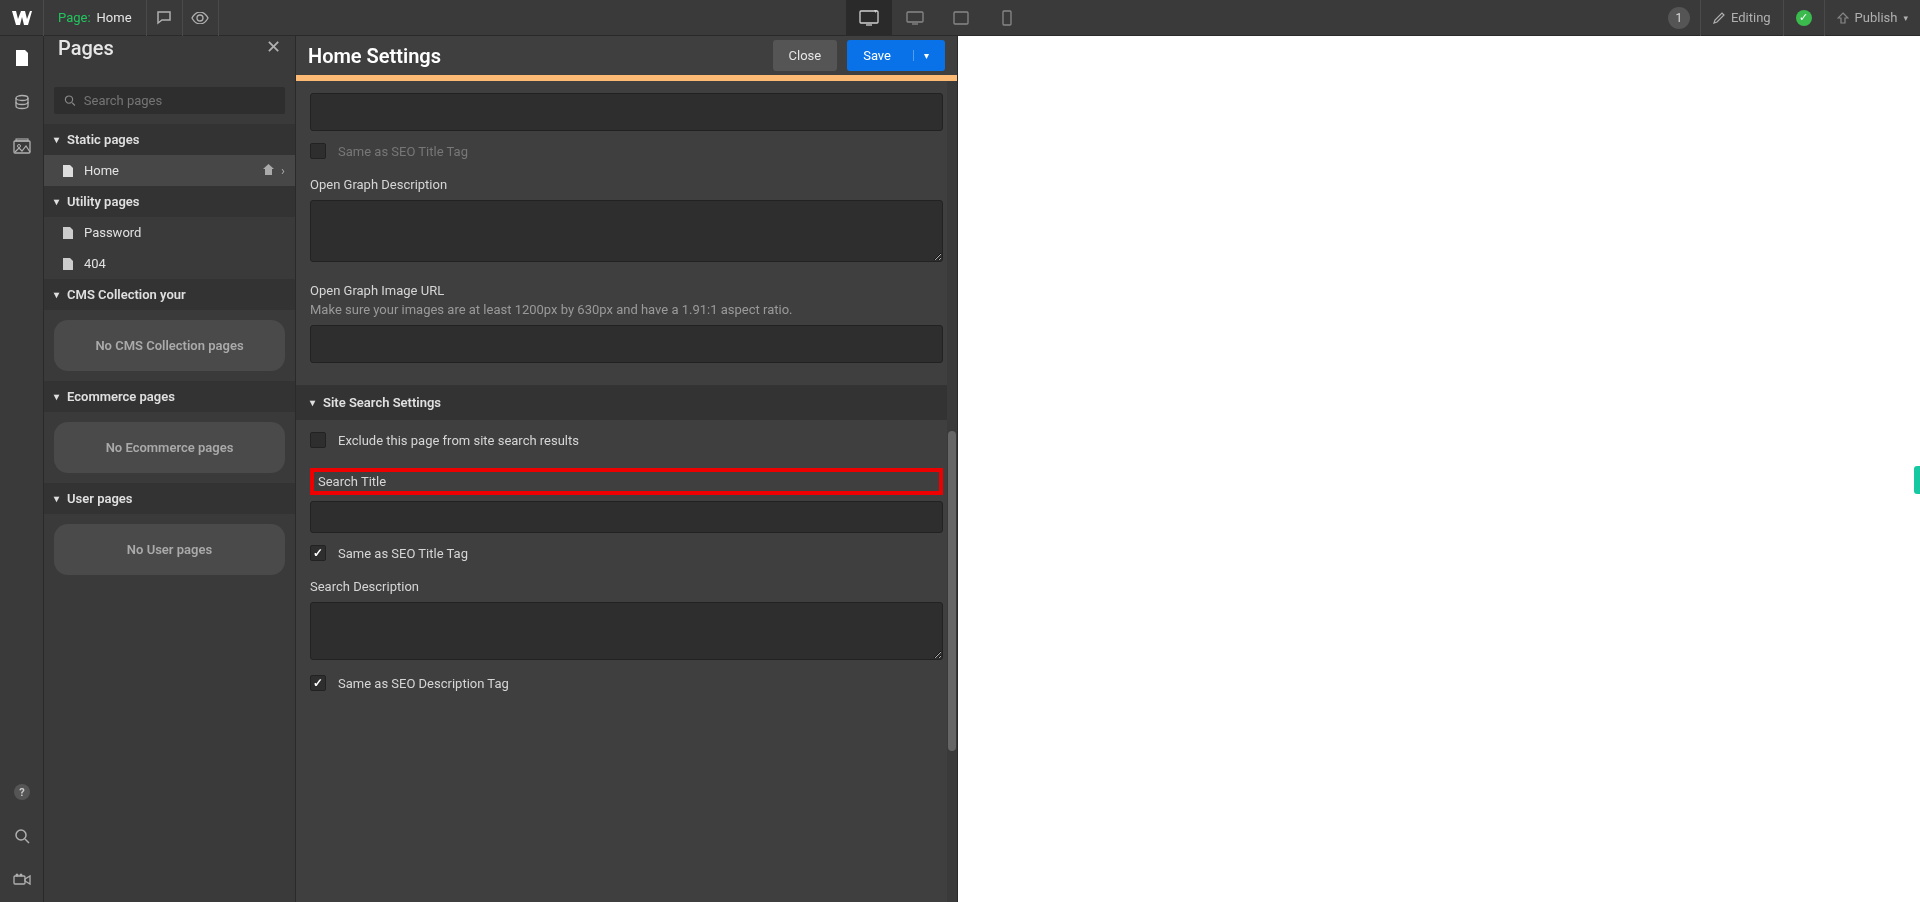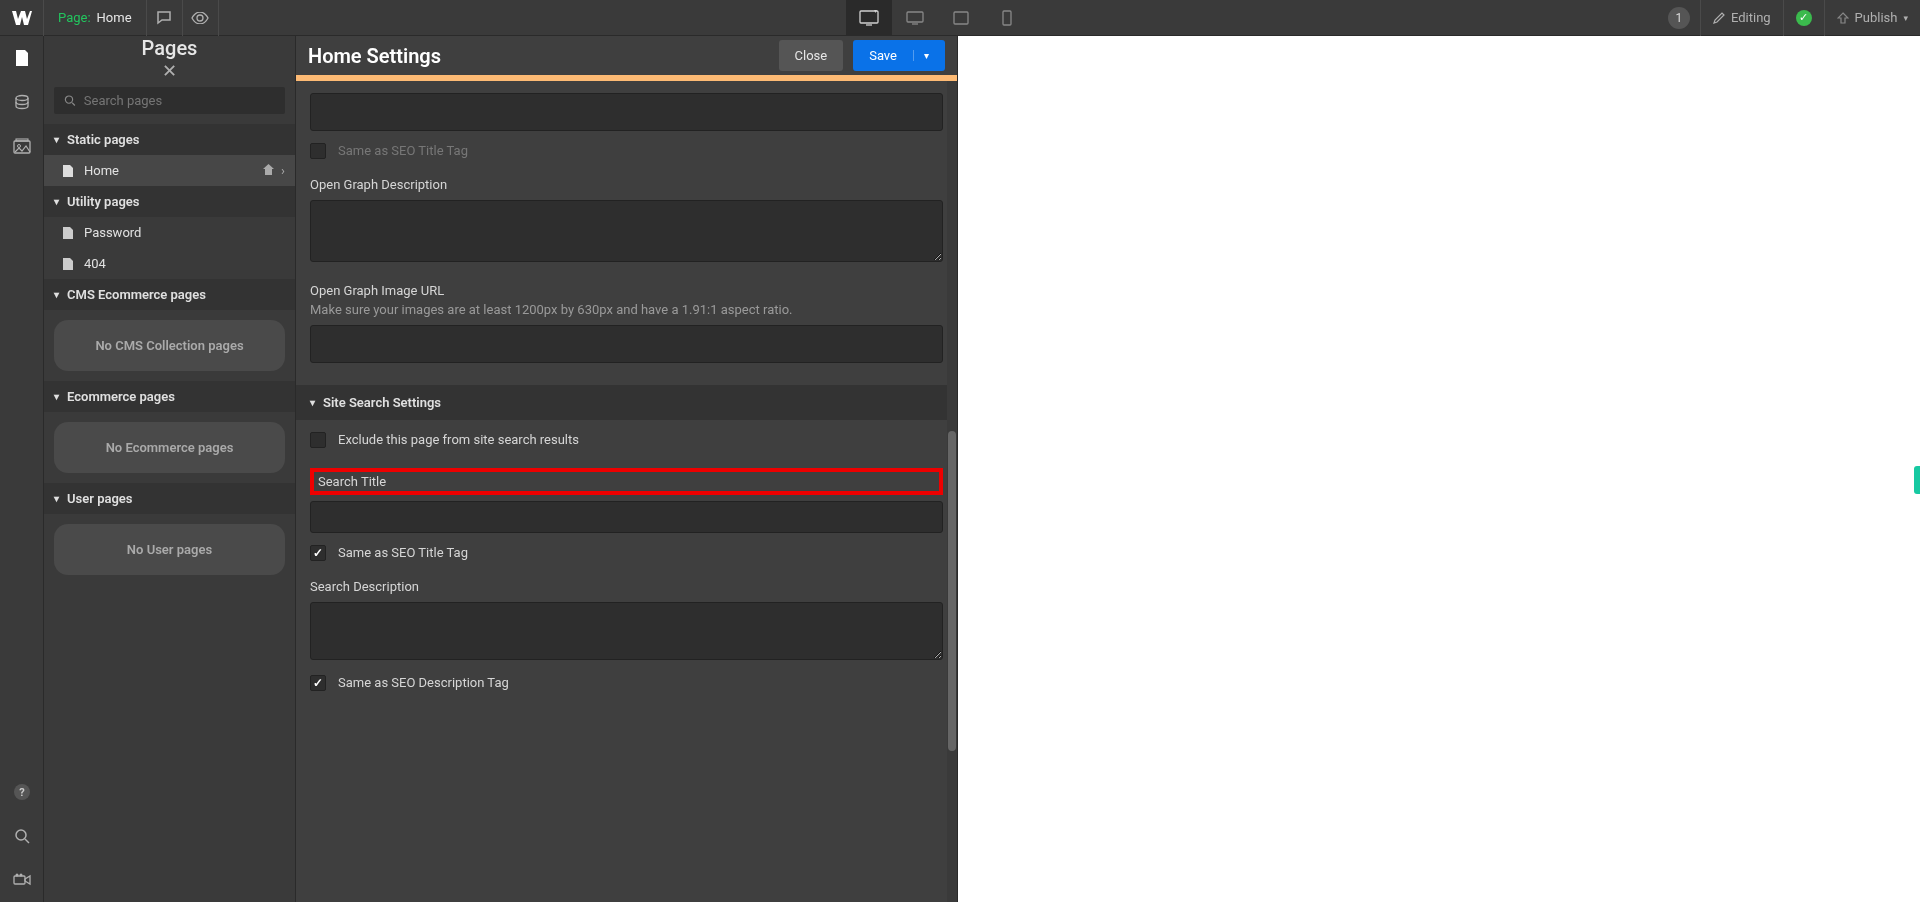--- a/index.html
+++ b/index.html
@@ -19,49 +19,49 @@
 .topbar-right-segment { display: flex; align-items: center; height: 36px; padding: 0 12px; gap: 6px; border-left: 1px solid #4a4a4a; color: #b0b0b0; cursor: pointer; }
 .check-circle { width: 16px; height: 16px; border-radius: 50%; background: #3bba4d; display: flex; align-items: center; justify-content: center; color: #fff; font-size: 11px; }
 
 .main-wrap { display: flex; height: calc(902px - 36px); }
 
 .left-rail { width: 44px; background: #3a3a3a; display: flex; flex-direction: column; align-items: center; border-right: 1px solid #2a2a2a; }
 .rail-btn { width: 44px; height: 44px; display: flex; align-items: center; justify-content: center; color: #d0d0d0; cursor: pointer; }
 .rail-bottom { margin-top: auto; }
 
 .pages-panel { width: 252px; background: #3a3a3a; display: flex; flex-direction: column; border-right: 1px solid #2a2a2a; }
-.pages-header { height: 45px; display: flex; align-items: center; justify-content: space-between; padding: 0 14px; flex-direction: column; }
+.pages-header { height: 45px; display: flex; align-items: flex-start; justify-content: space-between; padding: 0 14px; }
 .pages-title { font-size: 20px; font-weight: 500; color: #e6e6e6; }
 .close-x { color: #b0b0b0; font-size: 18px; cursor: pointer; }
 .search-pages { margin: 6px 10px 10px 10px; }
 .search-input-wrap { display: flex; align-items: center; background: #2e2e2e; padding: 6px 10px; border-radius: 2px; gap: 8px; }
 .search-input { background: transparent; border: none; outline: none; color: #ccc; width: 100%; font-size: 13px; }
 .section-header { display: flex; align-items: center; gap: 8px; padding: 8px 10px; background: #333; font-weight: 600; color: #e0e0e0; cursor: pointer; }
 .section-header .caret { font-size: 10px; }
 .tree-item { display: flex; align-items: center; gap: 10px; padding: 8px 10px 8px 18px; color: #e0e0e0; cursor: pointer; }
 .tree-item.active { background: #474747; }
 .tree-item .file-icon { color: #ccc; }
 .tree-item .spacer { margin-left: auto; display: flex; gap: 6px; color: #aaa; }
 .empty-block { margin: 10px; padding: 18px 10px; background: #4a4a4a; color: #aaa; text-align: center; font-weight: 600; border-radius: 14px; }
 
 .settings-panel { width: 662px; background: #3f3f3f; display: flex; flex-direction: column; border-right: 1px solid #2a2a2a; position: relative; }
 .settings-header { height: 45px; display: flex; align-items: center; justify-content: space-between; padding: 0 12px; border-bottom: 6px solid #fdba74; }
 .settings-title { font-size: 20px; font-weight: 600; color: #fff; }
 .header-actions { display: flex; gap: 10px; align-items: center; }
 .btn { padding: 8px 16px; border-radius: 3px; font-size: 13px; cursor: pointer; border: none; }
 .btn-close { background: #555; color: #e6e6e6; }
-.btn-save { background: #0a72e8; color: #fff; display: flex; align-items: center; gap: 16px; }
+.btn-save { background: #0a72e8; color: #fff; display: flex; align-items: center; gap: 22px; }
 .btn-save .caret { font-size: 10px; border-left: 1px solid rgba(255,255,255,0.3); padding-left: 10px; }
 
 .settings-body { flex: 1; overflow-y: auto; padding: 0 14px 20px 14px; }
 .form-label { color: #d6d6d6; margin-top: 18px; font-size: 13px; display: block; }
 .form-hint { color: #9a9a9a; font-size: 13px; margin-top: 4px; }
 .text-input { width: 100%; background: #2e2e2e; border: 1px solid #222; border-radius: 3px; height: 38px; margin-top: 8px; padding: 8px; color: #ddd; outline: none; }
 .textarea-input { width: 100%; background: #2e2e2e; border: 1px solid #222; border-radius: 3px; height: 62px; margin-top: 8px; padding: 8px; color: #ddd; outline: none; resize: both; }
-.checkbox-row { display: flex; align-items: flex-start; gap: 12px; margin-top: 12px; }
+.checkbox-row { display: flex; align-items: center; gap: 12px; margin-top: 12px; }
 .checkbox-row.disabled { color: #777; }
 .checkbox { width: 16px; height: 16px; border-radius: 2px; background: #2e2e2e; border: 1px solid #222; display: flex; align-items: center; justify-content: center; color: #fff; font-size: 12px; cursor: pointer; }
 .checkbox.checked::after { content: "✓"; font-weight: bold; }
 
 .subsection-header { display: flex; align-items: center; gap: 8px; padding: 10px 14px; background: #333; margin: 22px -14px 0 -14px; font-weight: 600; color: #e0e0e0; }
 .subsection-body-text { color: #bababa; margin-top: 16px; line-height: 1.4; }
 
 .highlight-box { border: 4px solid #e00; padding: 2px 4px; margin-top: 20px; }
 .highlight-box .form-label { margin-top: 0; }
 
@@ -242,21 +242,21 @@
       <span class="file-icon">
           <svg width="12" height="14" viewBox="0 0 12 14">
             <path d="M1 1h7l3 3v9H1V1z" fill="#ccc"></path>
           </svg>
         </span>
       <span>404</span>
     </div>
 
     <div class="section-header">
         <span class="caret">▾</span>
-        <span>CMS Ecommerce pages</span>
+        <span>CMS Collection your</span>
       </div>
     <div class="empty-block">No CMS Collection pages</div>
 
     <div class="section-header">
         <span class="caret">▾</span>
         <span>Ecommerce pages</span>
       </div>
     <div class="empty-block">No Ecommerce pages</div>
 
     <div class="section-header">

